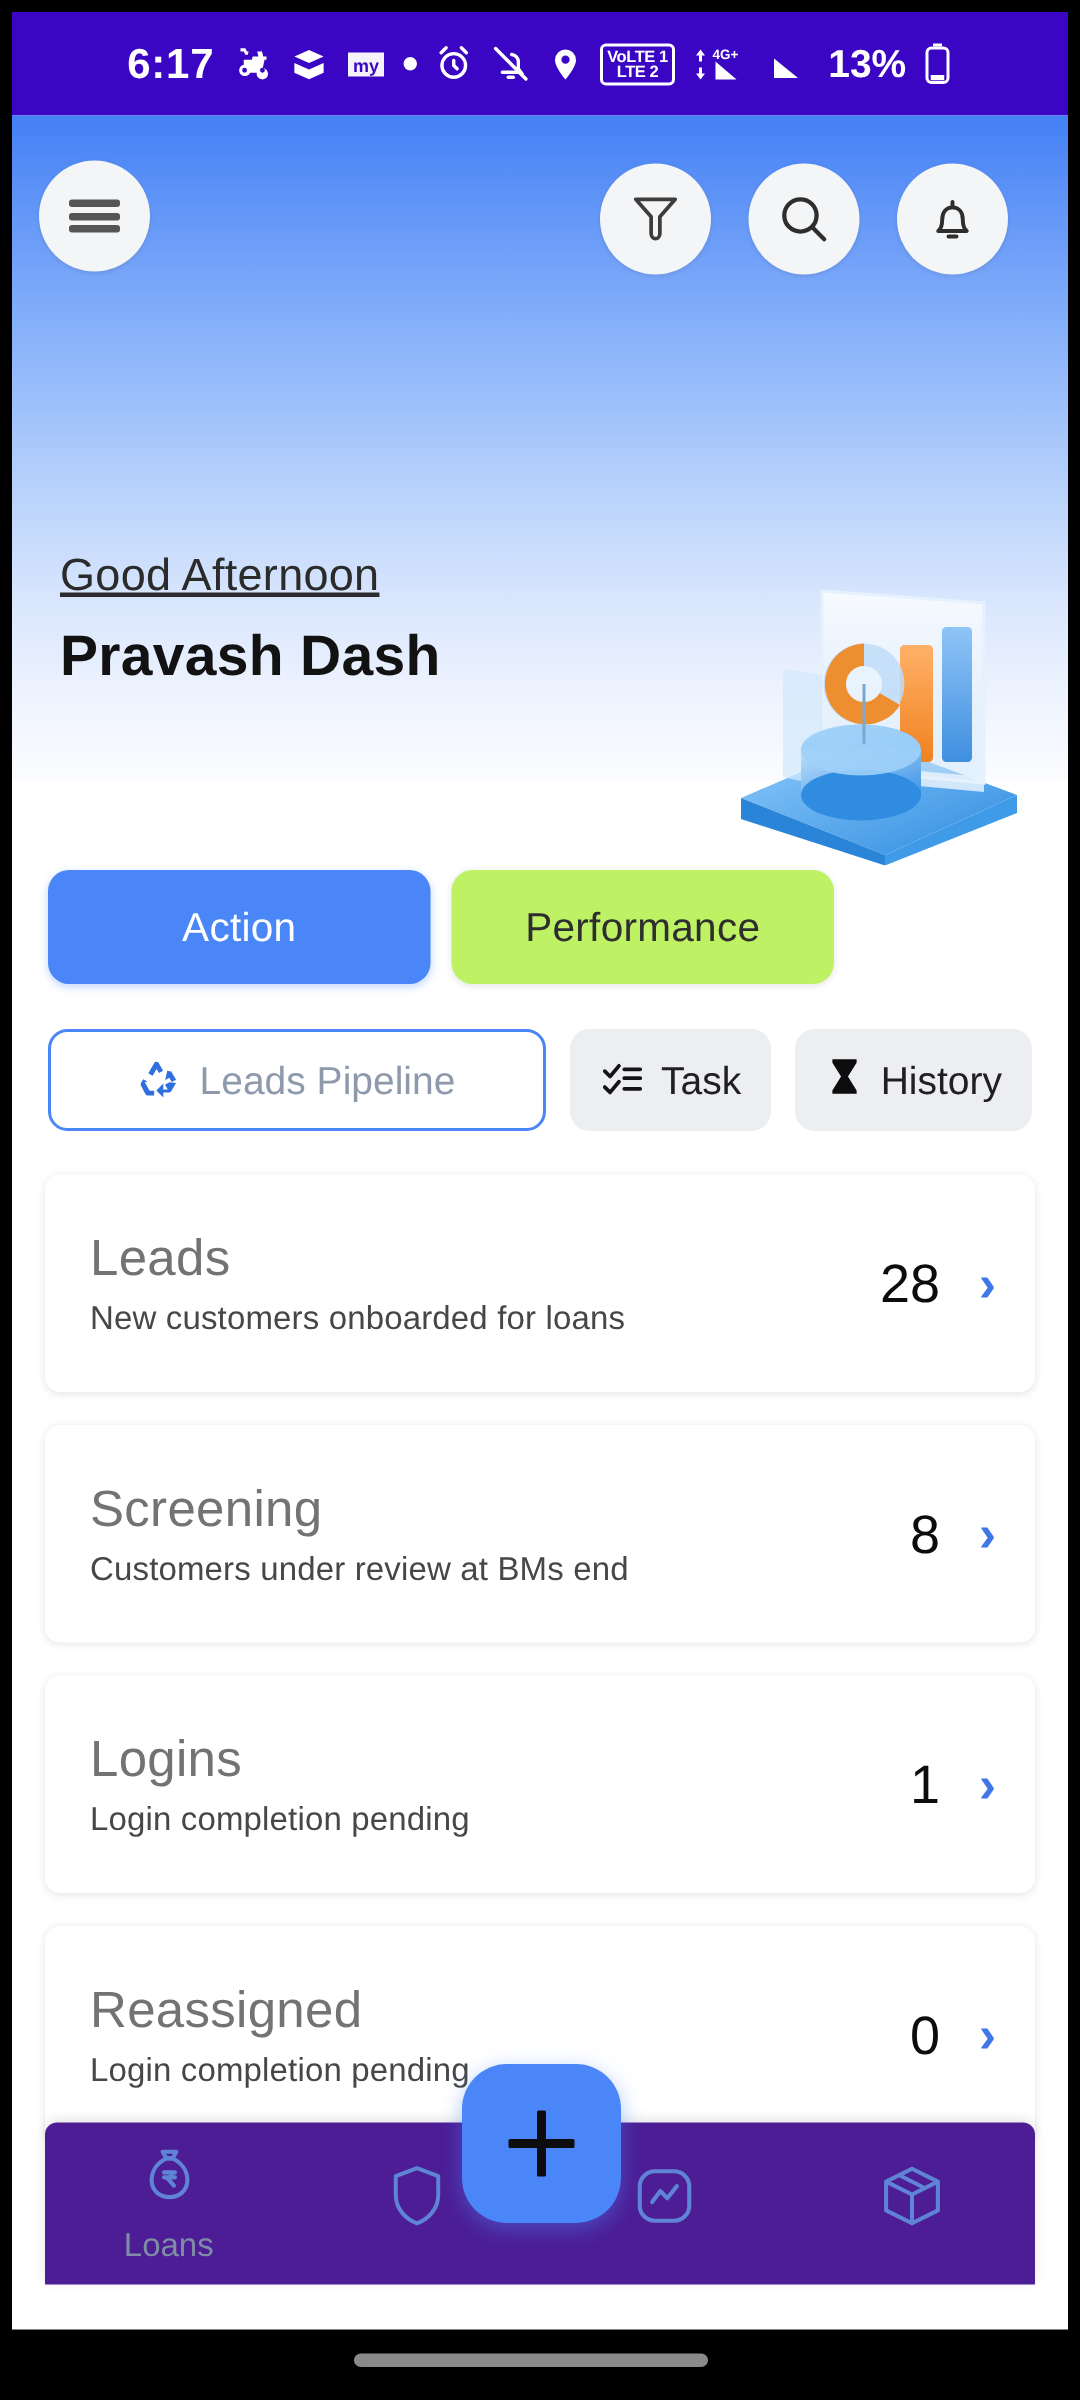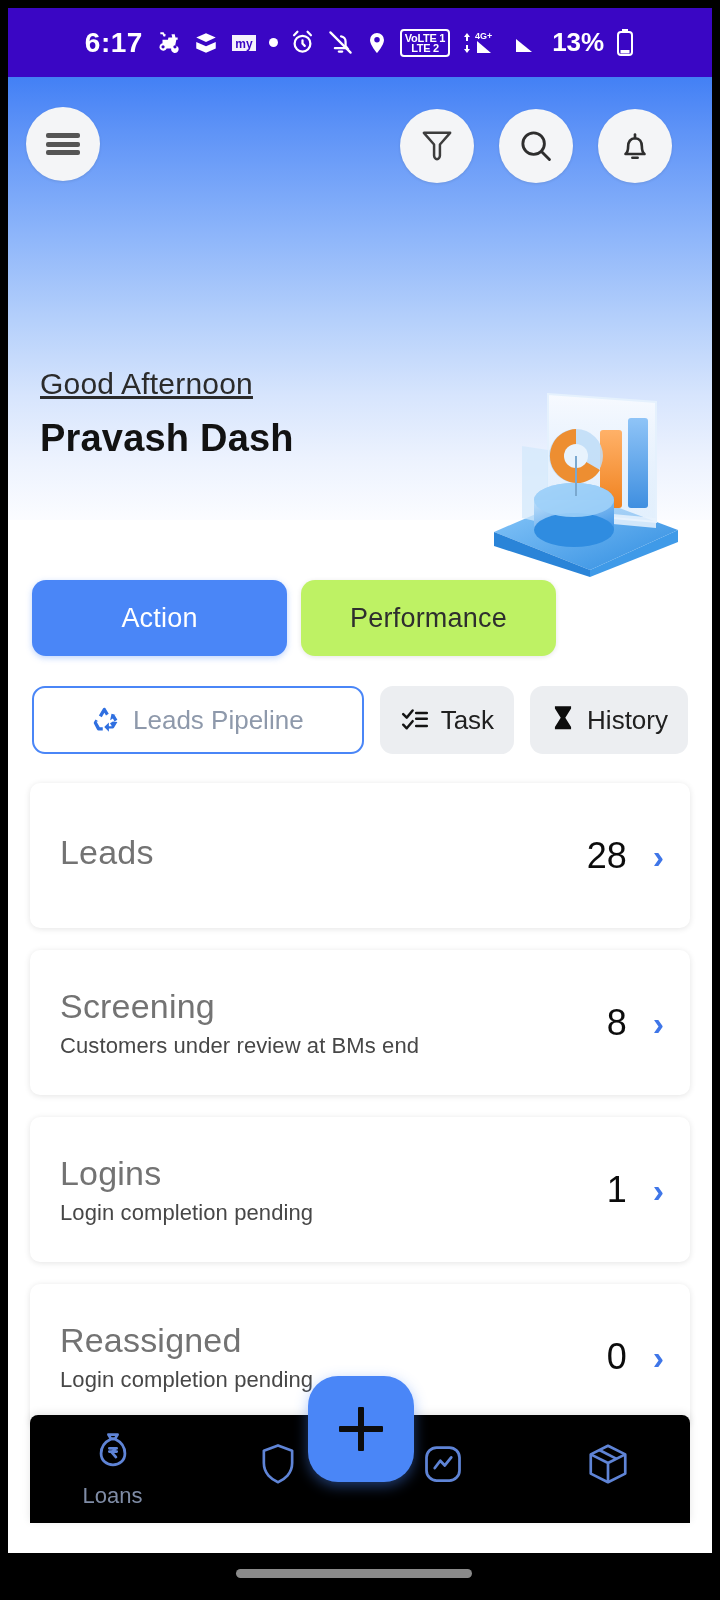--- a/index.html
+++ b/index.html
@@ -110,21 +110,21 @@
   }
   .card-texts { flex:1; }
   .card-title { font-size:34px; color:#737373; letter-spacing:.2px; margin-bottom:7px; }
   .card-sub   { font-size:22px; color:#474747; letter-spacing:.1px; }
   .card-count { font-size:36px; color:#0c0c0c; min-width:70px; text-align:right; margin-right:26px; }
   .card-chev  { color:#3f76e8; font-size:34px; line-height:1; font-weight:bold; }
 
   
   #bottomnav {
     position:absolute; left:22px; bottom:30px; width:660px; height:108px;
-    background:#000000; border-radius:8px 8px 0 0;
+    background:#4c1d95; border-radius:8px 8px 0 0;
     box-shadow:0 -2px 8px rgba(0,0,0,.10);
     display:flex; align-items:center;
   }
   .nav-item {
     flex:1; display:flex; flex-direction:column; align-items:center; justify-content:center;
     gap:6px; height:100%;
   }
   .nav-label { font-size:22px; color:#7f8ca6; }
 
   
@@ -359,20 +359,21 @@
       </span>
       <span>History</span>
     </div>
   </div>
 
   <div id="cards">
 
     <div class="card">
       <div class="card-texts">
         <div class="card-title">Leads</div>
+        <div class="card-sub">New customers onboarded for loans</div>
       </div>
       <div class="card-count">28</div>
       <div class="card-chev">›</div>
     </div>
 
     <div class="card">
       <div class="card-texts">
         <div class="card-title">Screening</div>
         <div class="card-sub">Customers under review at BMs end</div>
       </div>

